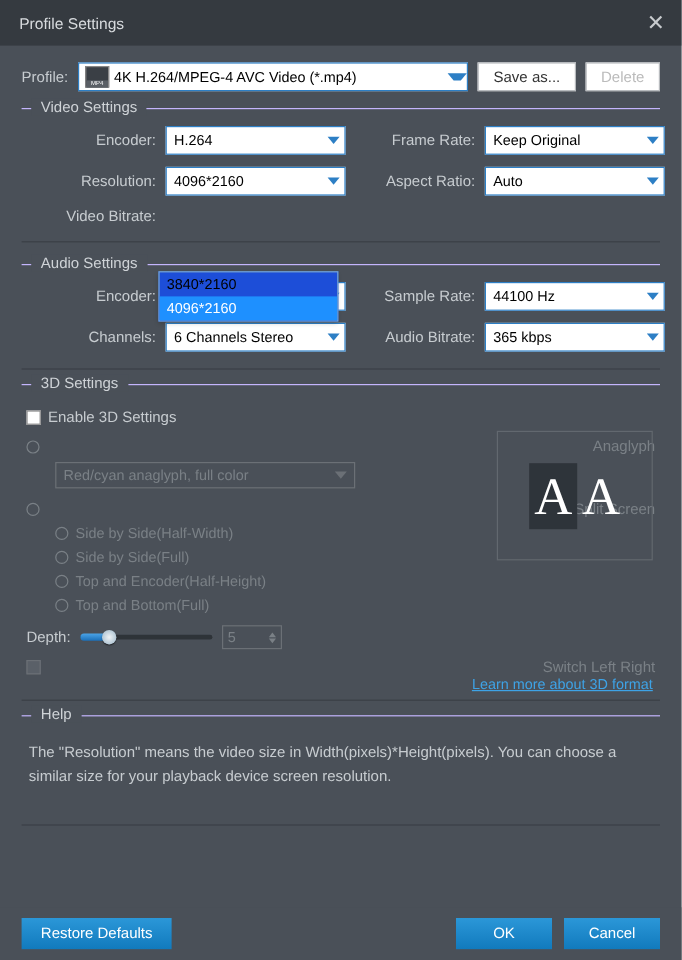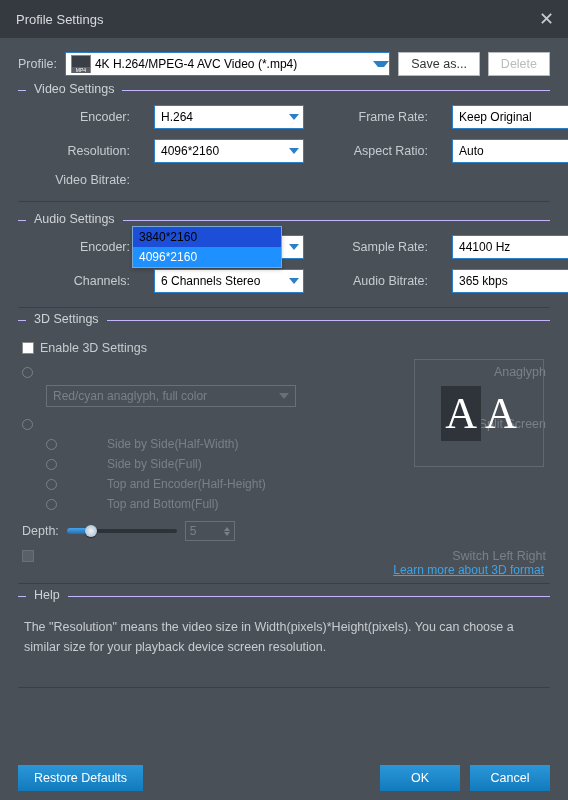--- a/index.html
+++ b/index.html
@@ -12,37 +12,37 @@
   .profile-label { font-size: 12.5px; }
   .profile-select { flex: 1; height: 24px; background: #fff; border: 1px solid #2d7fc5; display: flex; align-items: center; position: relative; }
   .profile-icon { width: 20px; height: 18px; margin: 0 4px 0 5px; background: #3a3f45; border: 1px solid #888; position: relative; }
   .profile-icon::before { content: "MP4"; position: absolute; bottom: -1px; left: 0; right: 0; font-size: 5px; background: #5a5f65; color: #fff; text-align: center; line-height: 6px; }
   .profile-text { flex: 1; color: #000; font-size: 12px; }
   .profile-select .caret { width: 16px; text-align: center; }
   .btn-white { height: 24px; background: #fff; border: 1px solid #b8bbbe; color: #333; font-size: 12.5px; padding: 0 12px; cursor: pointer; }
   .btn-white:disabled { color: #bbb; }
   .section { border-top: 1px solid #c4b5fd; border-bottom: 1px solid #3b4046; padding-top: 10px; margin-bottom: 6px; position: relative; }
   .section-title { position: absolute; top: -9px; left: 8px; background: #4a5058; padding: 0 8px; font-size: 12.5px; color: #cfd3d7; }
-  .grid { display: grid; grid-template-columns: 110px 150px 100px 150px; gap: 10px 24px; padding: 4px 2px 14px 2px; align-items: center; }
+  .grid { display: grid; grid-template-columns: 110px 150px 100px 150px; gap: 10px 8px; padding: 4px 2px 14px 2px; align-items: center; }
   .label { text-align: right; font-size: 12.5px; }
   .select { height: 24px; background: #fff; border: 1px solid #2d7fc5; display: flex; align-items: center; padding: 0 4px 0 6px; color: #000; font-size: 12px; position: relative; }
   .select .caret { margin-left: auto; }
   .caret { width: 0; height: 0; border-left: 5px solid transparent; border-right: 5px solid transparent; border-top: 6px solid #2d7fc5; }
   .dropdown { position: absolute; top: 188px; left: 132px; width: 150px; background: #1d4ed8; border: 1px solid #7aa7cf; z-index: 10; box-shadow: 0 2px 4px rgba(0,0,0,.2); }
   .dropdown-item { height: 20px; font-size: 12px; color: #000; padding: 0 6px; line-height: 20px; }
   .dropdown-item.selected { background: #1e90ff; color: #fff; }
   .threed { padding: 6px 4px 10px 4px; position: relative; }
   .chk-row { display: flex; align-items: center; gap: 6px; margin: 4px 0 10px 0; }
   .chk { width: 12px; height: 12px; background: #fff; border: 1px solid #888; }
   .disabled { color: #7a8086; justify-content: space-between; }
   .radio { width: 11px; height: 11px; border-radius: 50%; border: 1.5px solid #7a8086; display: inline-block; margin-right: 6px; vertical-align: middle; }
   .anaglyph-select { height: 22px; border: 1px solid #6b7076; width: 250px; margin: 6px 0 10px 24px; display: flex; align-items: center; padding: 0 6px; color: #7a8086; font-size: 12px; }
   .anaglyph-select .caret-dis { margin-left: auto; width: 0; height: 0; border-left: 5px solid transparent; border-right: 5px solid transparent; border-top: 6px solid #6b7076; }
   .split-list { margin-left: 24px; }
-  .split-list .opt { display: flex; align-items: center; margin: 6px 0; font-size: 12px; gap: 44px; }
+  .split-list .opt { display: flex; align-items: center; margin: 6px 0; font-size: 12px; }
   .depth-row { display: flex; align-items: center; gap: 8px; margin-top: 10px; }
   .slider { width: 110px; height: 4px; background: #2e3338; position: relative; border-radius: 2px; }
   .slider-fill { position: absolute; left:0; top:-1px; height:6px; width:25px; background: linear-gradient(#4aa3e6,#1b6fb8); border-radius:3px; }
   .slider-thumb { position: absolute; top:-4px; left:18px; width:12px; height:12px; background: radial-gradient(#eef2f5,#9bb6c9); border-radius:50%; box-shadow:0 1px 1px rgba(0,0,0,.5); }
   .spinner { width: 50px; height: 20px; border: 1px solid #6b7076; display: flex; align-items: center; padding: 0 4px; color: #7a8086; font-size: 12px; justify-content: space-between; }
   .spinner .arrows { display:flex; flex-direction:column; gap:1px;}
   .spinner .arrows div { width:0;height:0;border-left:3px solid transparent;border-right:3px solid transparent;}
   .spinner .arrows .up{border-bottom:4px solid #7a8086;}
   .spinner .arrows .dn{border-top:4px solid #7a8086;}
   .preview { position: absolute; right: 6px; top: 28px; width: 130px; height: 108px; border: 1px solid #62686f; display:flex; align-items:center; justify-content:center; gap:4px; }

